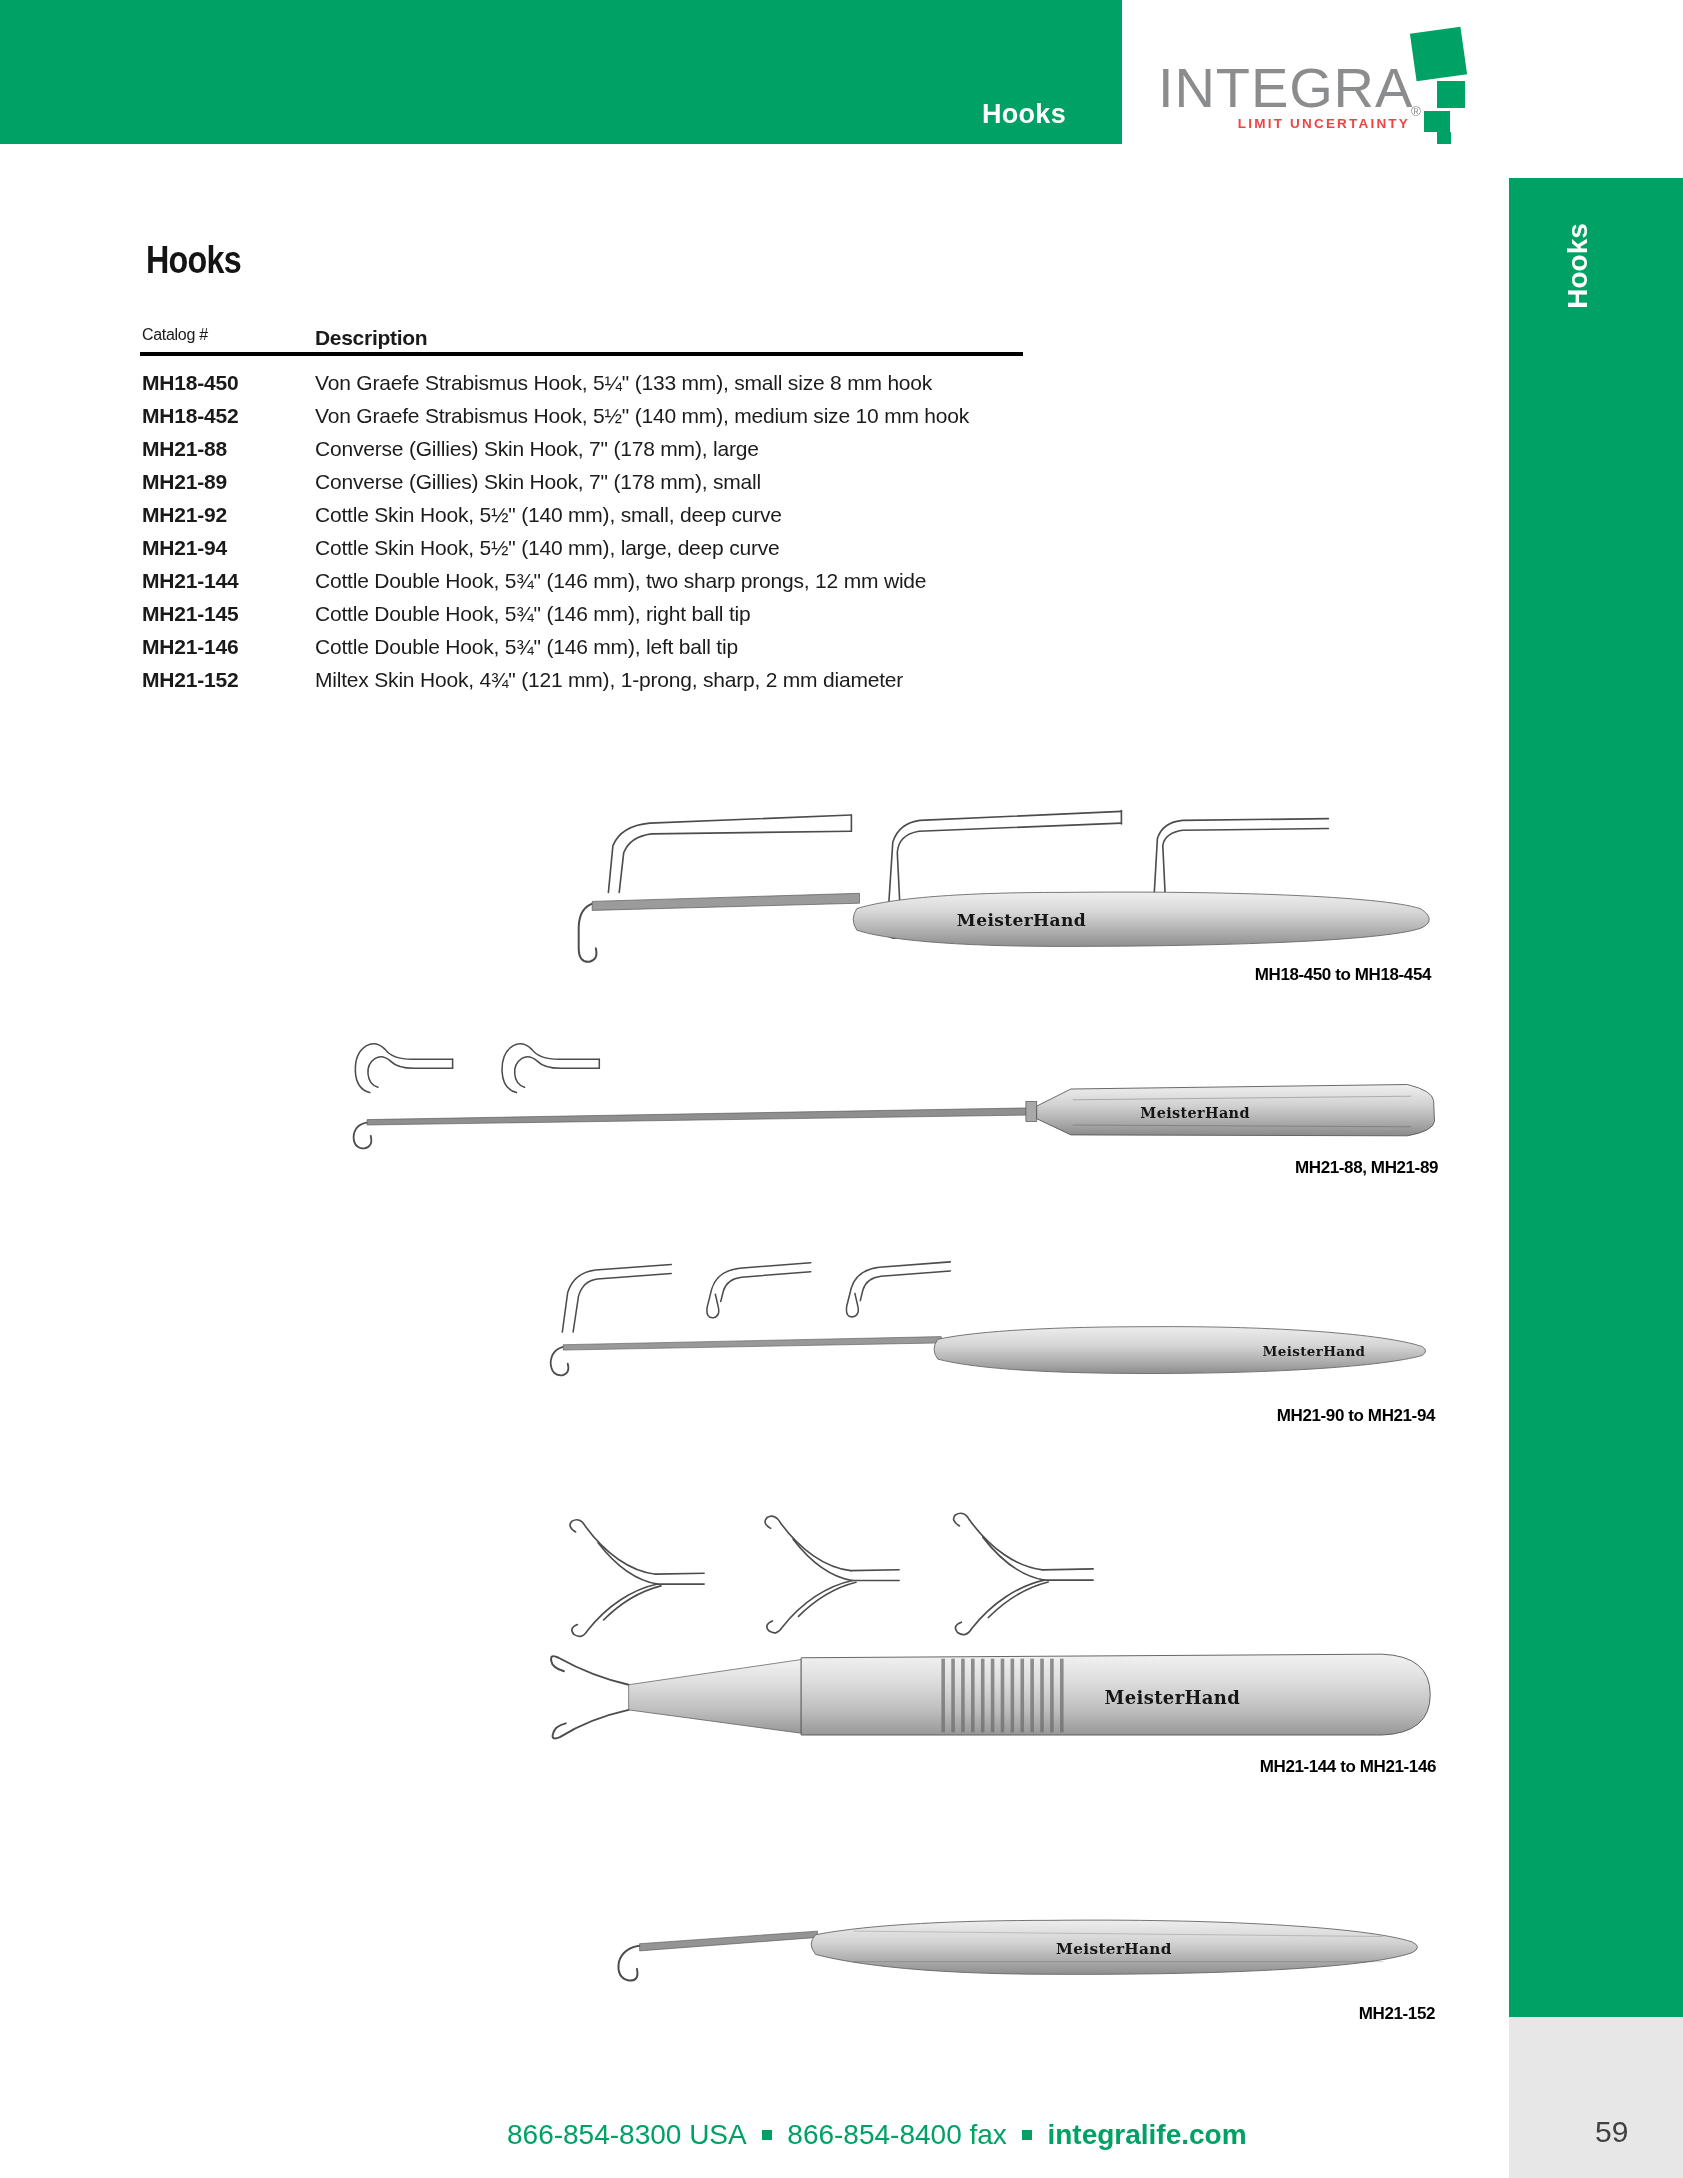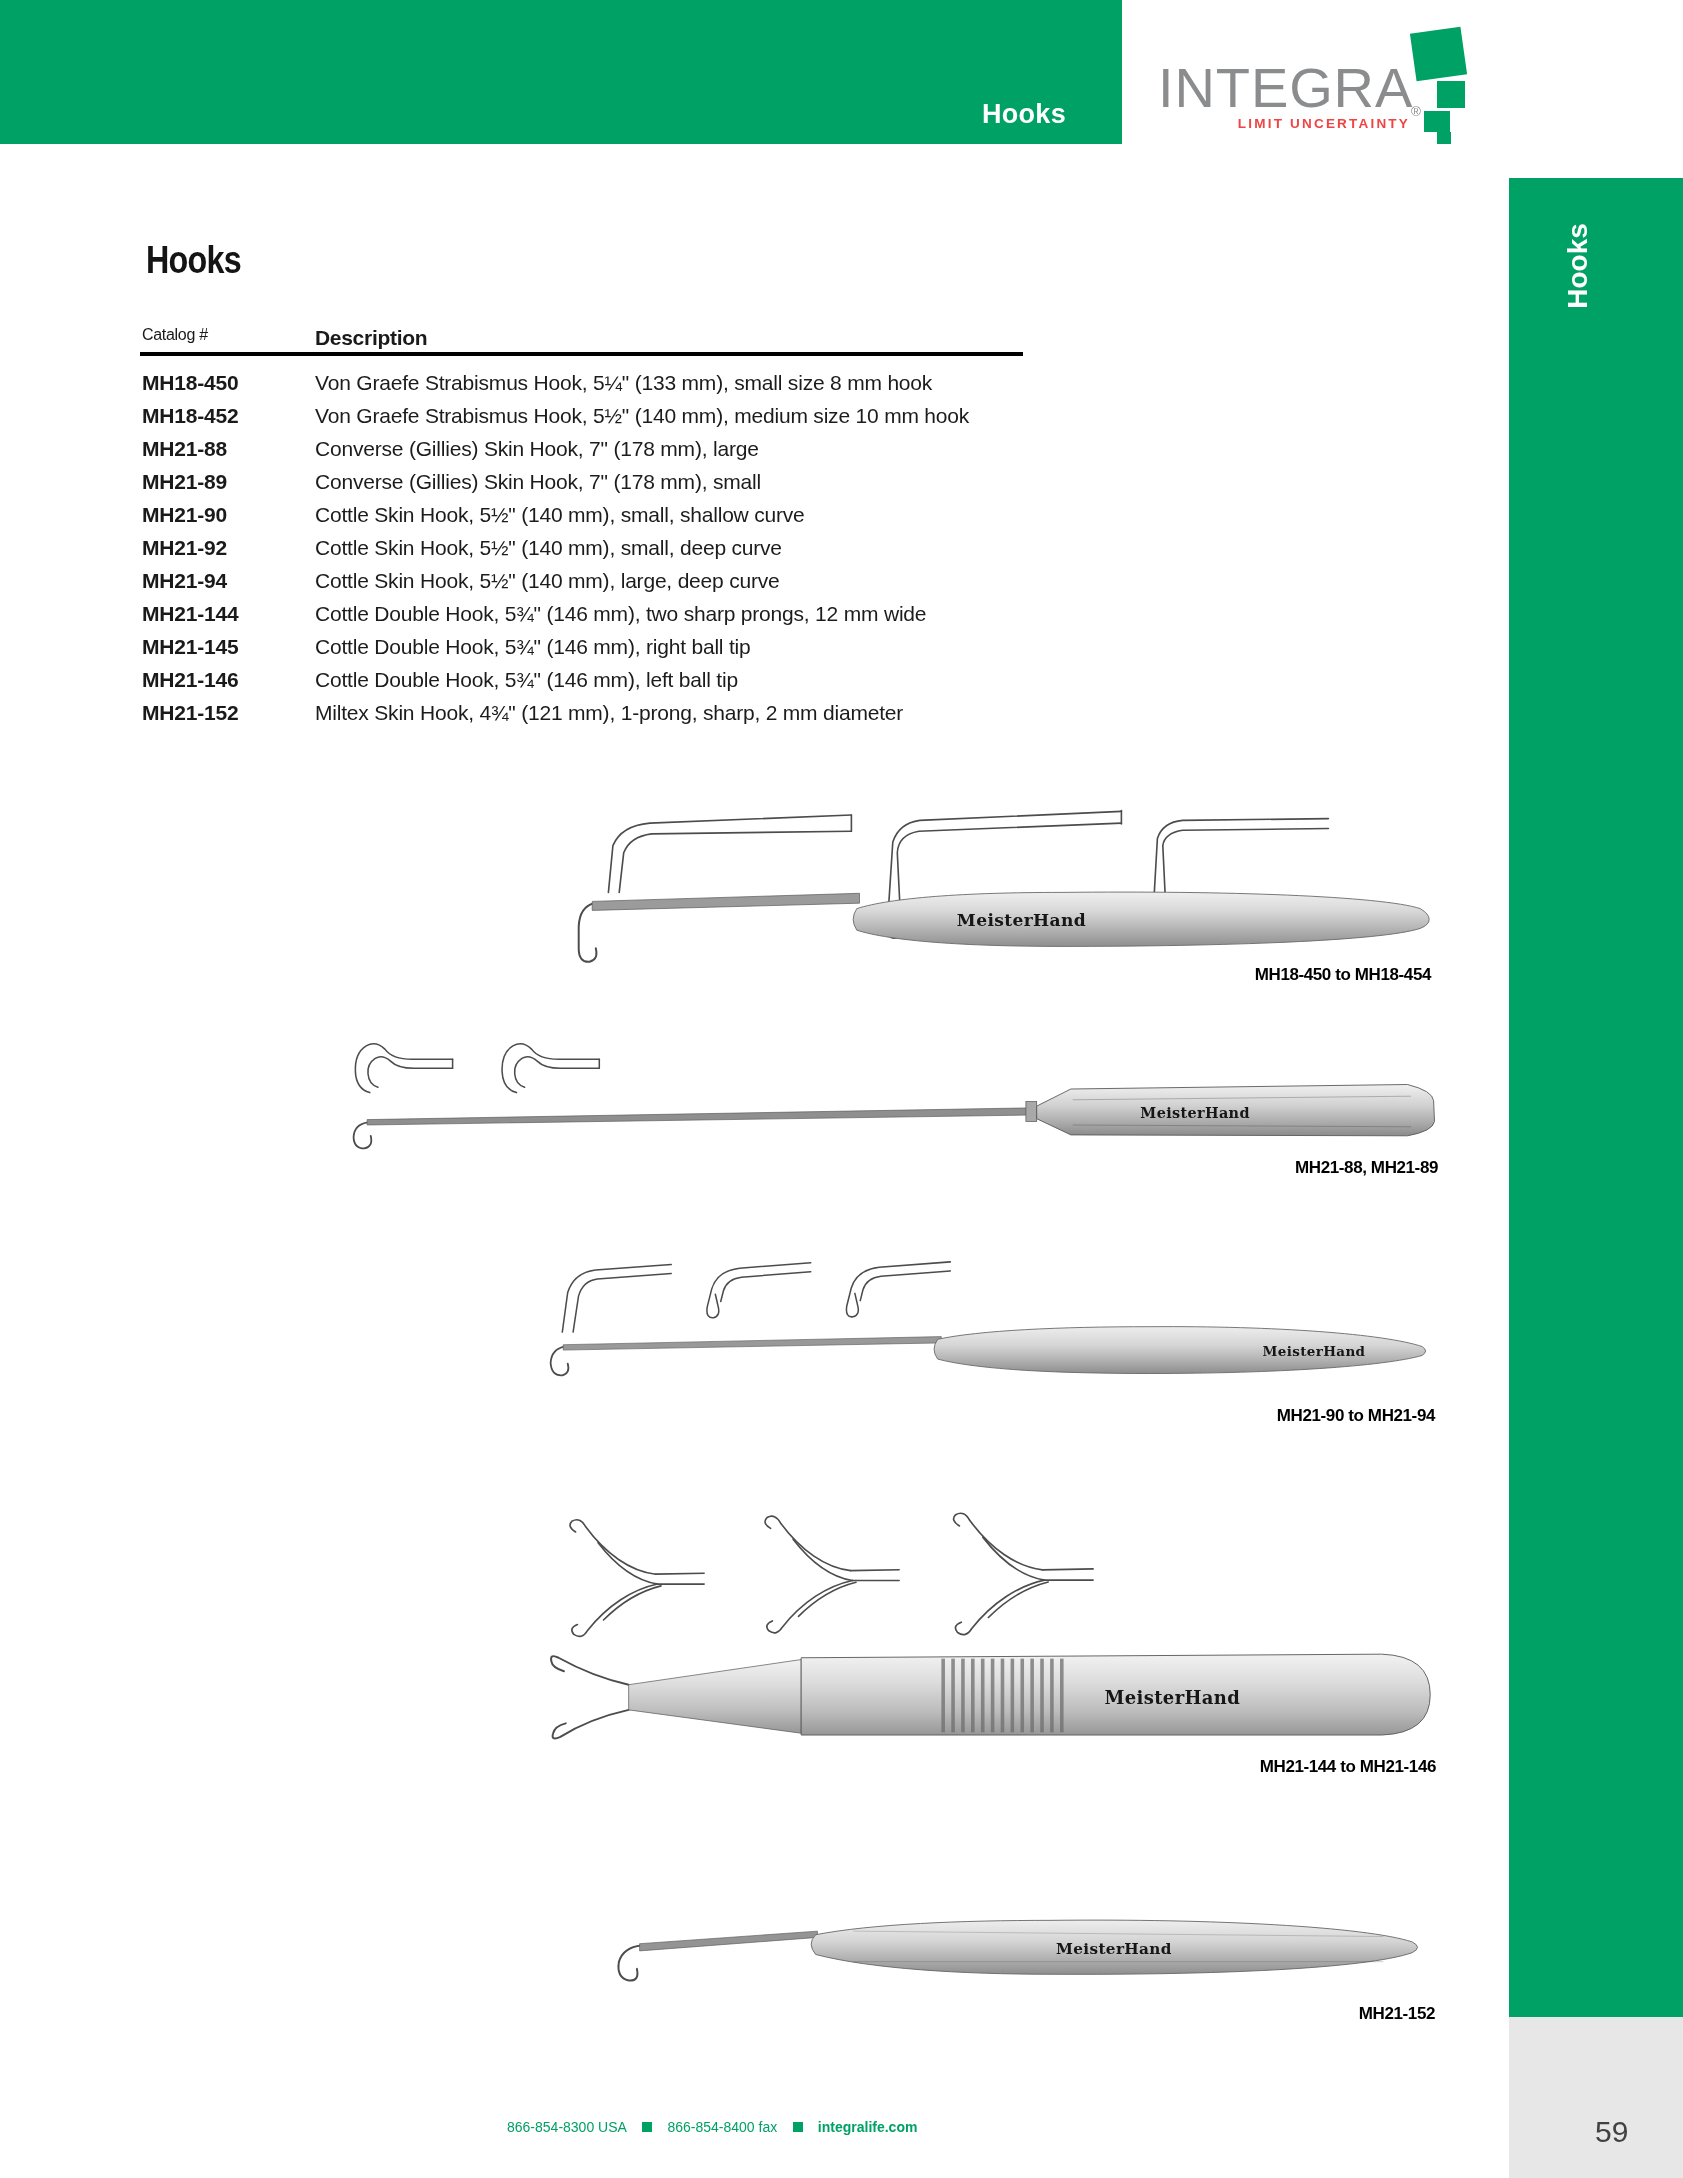--- a/index.html
+++ b/index.html
@@ -31,21 +31,21 @@
   .table-rule{position:absolute;left:140px;top:352px;width:883px;height:3.6px;background:#000;}
   .table-rows{position:absolute;left:142px;top:362px;width:900px;}
   .trow{display:flex;height:33px;align-items:flex-end;font-size:21px;letter-spacing:-0.2px;}
   .trow .cat{flex:none;width:173px;font-weight:700;}
   .trow .desc{font-weight:400;color:#1c1c1c;}
   
   .figure{position:absolute;}
   .fig-caption{position:absolute;font-size:17px;font-weight:700;color:#000;letter-spacing:-0.4px;white-space:nowrap;}
   svg text.brand{font-family:"DejaVu Serif",serif;font-weight:bold;fill:#161616;letter-spacing:.4px;}
   
-  .footer{position:absolute;left:507px;top:2119px;display:flex;align-items:center;gap:15.3px;color:#00A164;font-size:14px;}
+  .footer{position:absolute;left:507px;top:2119px;display:flex;align-items:center;gap:15.3px;color:#00A164;font-size:28px;}
   .footer .bullet{width:10px;height:10px;background:#00A164;flex:none;}
   .footer .site{font-weight:700;}
   .page-number{position:absolute;left:1595px;top:2115px;font-size:30px;color:#414042;}
 </style>
 </head>
 <body>
 
 <div class="header-bar">
   <div class="header-label">Hooks</div>
 </div>
@@ -80,24 +80,20 @@
       <span class="cat">MH18-452</span>
       <span class="desc">Von Graefe Strabismus Hook, 5½" (140 mm), medium size 10 mm hook</span>
     </div>
   <div class="trow">
       <span class="cat">MH21-88</span>
       <span class="desc">Converse (Gillies) Skin Hook, 7" (178 mm), large</span>
     </div>
   <div class="trow">
       <span class="cat">MH21-89</span>
       <span class="desc">Converse (Gillies) Skin Hook, 7" (178 mm), small</span>
-    </div>
-  <div class="trow">
-      <span class="cat">MH21-90</span>
-      <span class="desc">Cottle Skin Hook, 5½" (140 mm), small, shallow curve</span>
     </div>
   <div class="trow">
       <span class="cat">MH21-92</span>
       <span class="desc">Cottle Skin Hook, 5½" (140 mm), small, deep curve</span>
     </div>
   <div class="trow">
       <span class="cat">MH21-94</span>
       <span class="desc">Cottle Skin Hook, 5½" (140 mm), large, deep curve</span>
     </div>
   <div class="trow">

